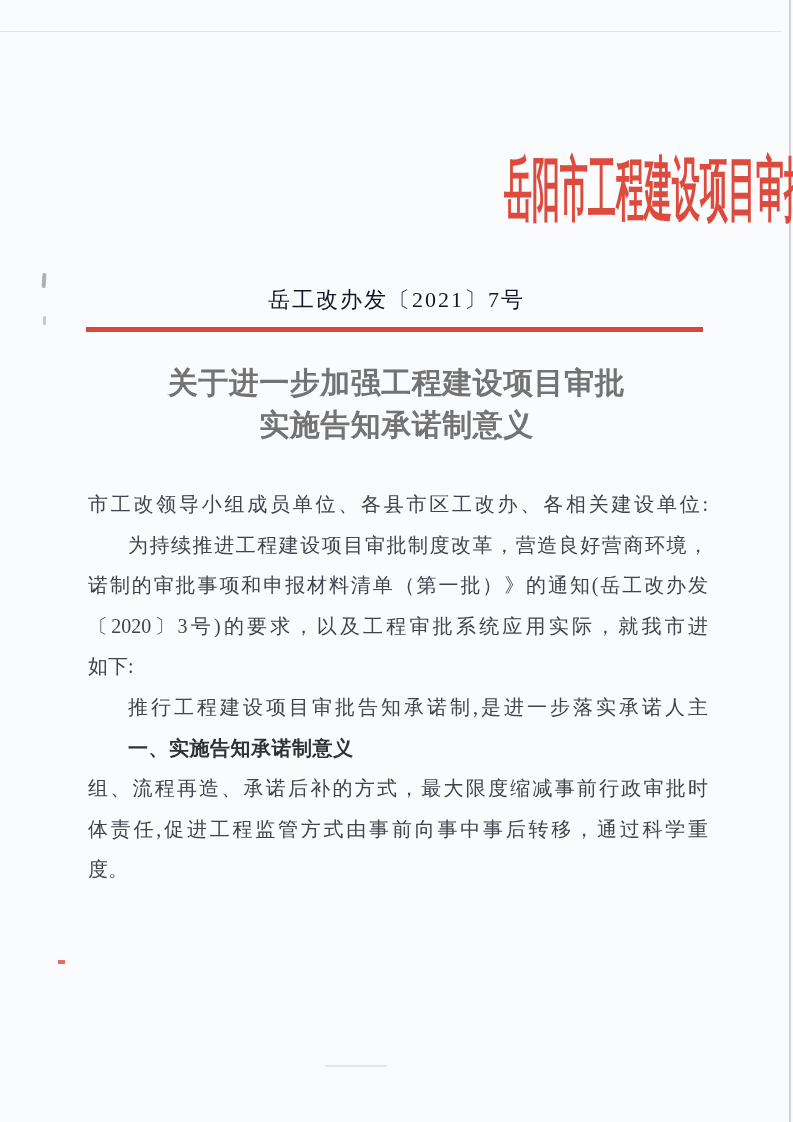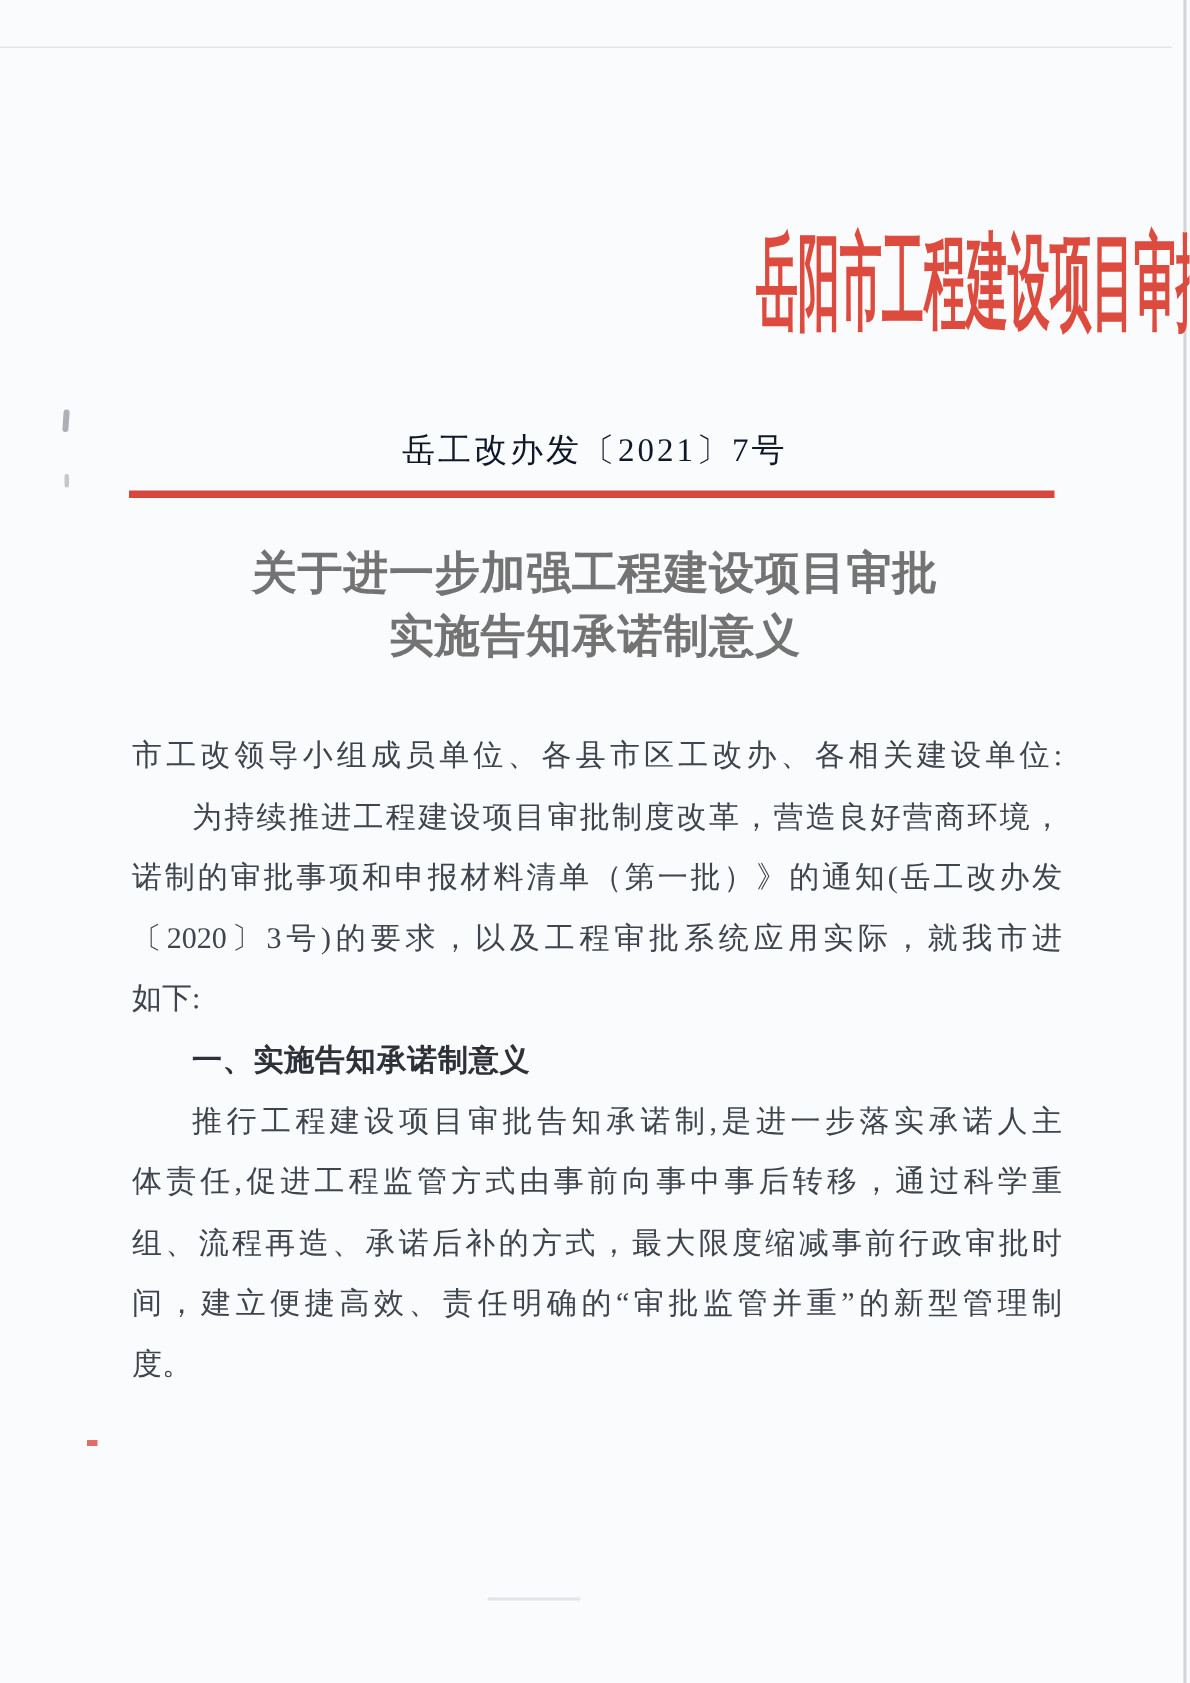--- a/index.html
+++ b/index.html
@@ -116,21 +116,20 @@
     <div>关于进一步加强工程建设项目审批</div>
     <div>实施告知承诺制意义</div>
   </div>
 
   <div class="body-block">
       <div class="body-line fill">市工改领导小组成员单位、各县市区工改办、各相关建设单位:</div>
       <div class="body-line indent fill">为持续推进工程建设项目审批制度改革，营造良好营商环境，</div>
       <div class="body-line fill">诺制的审批事项和申报材料清单（第一批）》的通知(岳工改办发</div>
       <div class="body-line fill">〔2020〕3号)的要求，以及工程审批系统应用实际，就我市进</div>
       <div class="body-line plain">如下:</div>
+      <div class="body-line indent fill">推行工程建设项目审批告知承诺制,是进一步落实承诺人主</div>
       <div class="body-line indent heading">一、实施告知承诺制意义</div>
-      <div class="body-line indent fill">推行工程建设项目审批告知承诺制,是进一步落实承诺人主</div>
+      <div class="body-line fill">组、流程再造、承诺后补的方式，最大限度缩减事前行政审批时</div>
       <div class="body-line fill">体责任,促进工程监管方式由事前向事中事后转移，通过科学重</div>
-      <div class="body-line fill">组、流程再造、承诺后补的方式，最大限度缩减事前行政审批时</div>
-      <div class="body-line fill">间，建立便捷高效、责任明确的“审批监管并重”的新型管理制</div>
       <div class="body-line plain">度。</div>
     </div>
 
 </div>
 
 </body></html>

